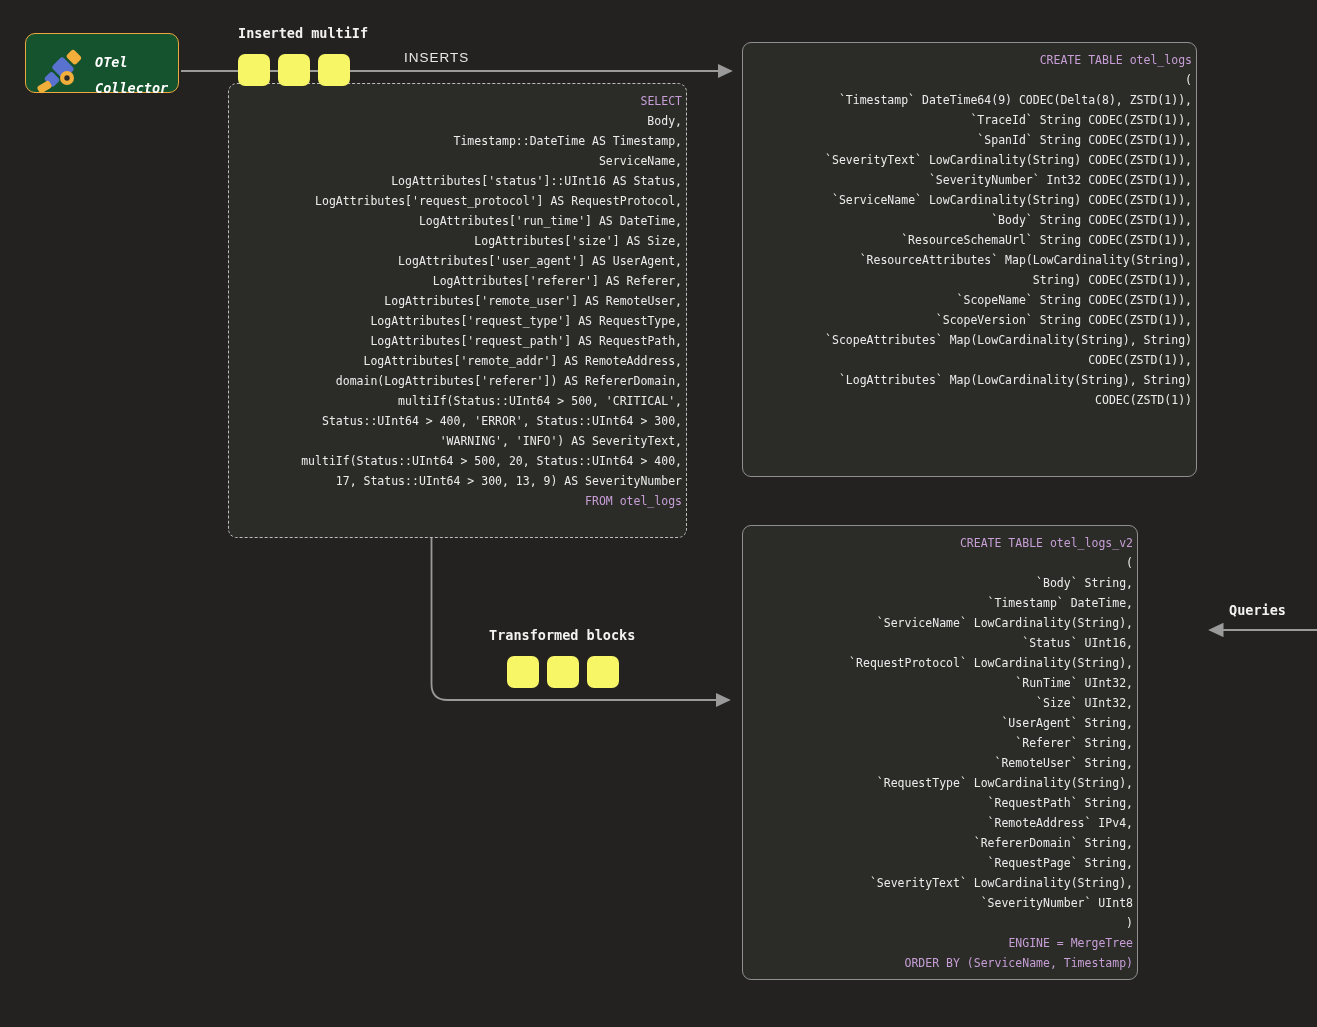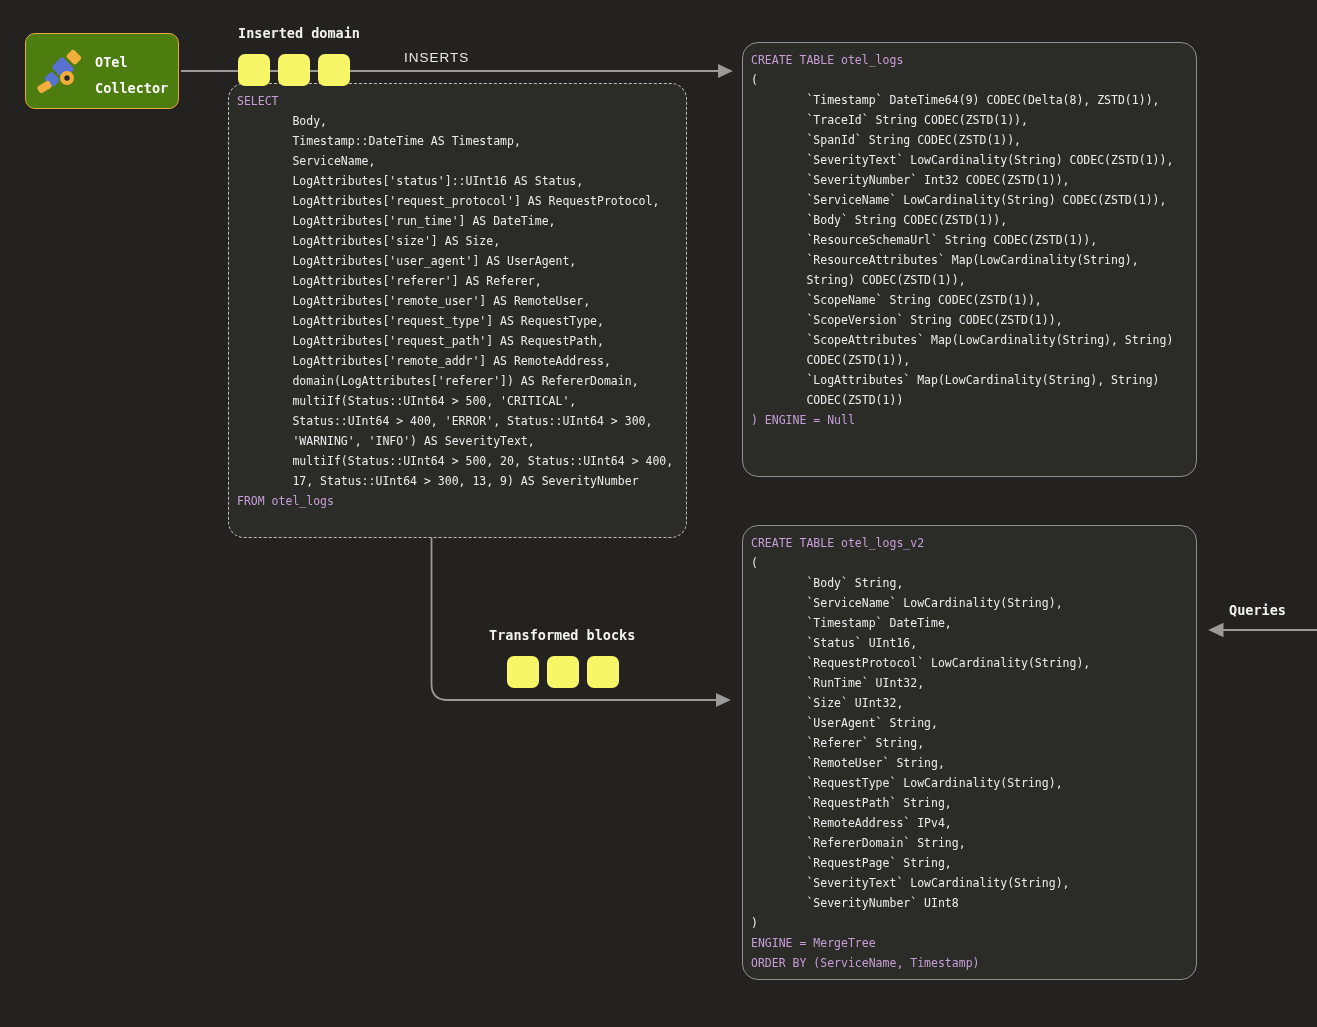--- a/index.html
+++ b/index.html
@@ -5,31 +5,31 @@
   :root{
     --bg:#232220; --boxfill:#2b2b28; --boxborder:#8f8f8f; --dash:#bdbdbd;
     --code:#ececec; --kw:#c79fd6; --yellow:#f7f666; --orange:#efa73f;
     --blue:#5a72cf; --line:#9a9a9a; --label:#f2f2f2;
   }
   html,body{margin:0;padding:0;background:var(--bg);}
   .stage{position:relative;width:1317px;height:1027px;background:var(--bg);overflow:hidden;
          font-family:"DejaVu Sans Mono",monospace;}
   .overlay{position:absolute;left:0;top:0;width:1317px;height:1027px;z-index:3;pointer-events:none;}
   .codebox{position:absolute;background:var(--boxfill);border:1.3px solid var(--boxborder);
-           border-radius:16px;z-index:1;box-sizing:border-box;}
+           border-radius:9px;z-index:1;box-sizing:border-box;text-align:right;}
   .codebox.dashed{border:1.5px dashed var(--dash);}
   .code{padding:7px 4px 7px 8px;}
   .cl{white-space:pre;font-size:11.5px;line-height:20px;color:var(--code);}
   .cl.kw{color:var(--kw);}
   .lbl{position:absolute;color:var(--label);font-weight:bold;font-size:13.5px;z-index:2;white-space:pre;}
   .lbl.sans{font-family:"Liberation Sans",sans-serif;font-weight:normal;letter-spacing:1px;color:#e8e8e8;margin-left:20px;}
   .blocks{position:absolute;display:flex;gap:8.5px;z-index:4;}
   .blk{width:31.5px;height:31.5px;background:var(--yellow);border-radius:7px;}
-  .collector{position:absolute;left:25px;top:33px;width:154px;height:76px;background:#4d7c0f;
-             border:1.5px solid var(--orange);border-radius:10px;z-index:2;box-sizing:border-box;}
+  .collector{position:absolute;left:25px;top:33px;width:154px;height:60px;background:#14532d;
+             border:1.5px solid var(--orange);border-radius:10px;z-index:2;box-sizing:border-box;font-style:italic;}
   .collector .ctext{position:absolute;left:69px;top:15px;color:#fff;font-weight:bold;
                     font-size:13.5px;line-height:26px;}
   .collector .ctext div{white-space:pre;}
   .cicon{position:absolute;left:9px;top:12px;}
 </style>
 </head>
 <body>
 
 <div class="stage">
 
@@ -54,21 +54,21 @@
       <circle cx="32" cy="32" r="7" fill="#f2ae3a"></circle>
       <circle cx="32" cy="32" r="2.7" fill="#2b2a26"></circle>
       <rect x="2.5" y="37" width="14" height="8" rx="2.8" fill="#f2ae3a" transform="rotate(-32 9.5 41)"></rect>
     </svg>
     <div class="ctext">
       <div>OTel</div>
       <div>Collector</div>
     </div>
   </div>
 
-  <div class="lbl" style="left:238px;top:25px;">Inserted domain</div>
+  <div class="lbl" style="left:238px;top:25px;">Inserted multiIf</div>
   <div class="lbl sans" style="left:384px;top:50px;">INSERTS</div>
   <div class="lbl" style="left:489px;top:627px;">Transformed blocks</div>
   <div class="lbl" style="left:1229px;top:602px;">Queries</div>
 
   <div class="blocks" style="left:238px;top:54px;">
       <div class="blk"></div>
       <div class="blk"></div>
       <div class="blk"></div>
     </div>
   <div class="blocks" style="left:507px;top:656px;">
@@ -116,31 +116,30 @@
         <div class="cl pl">        `Body` String CODEC(ZSTD(1)),</div>
         <div class="cl pl">        `ResourceSchemaUrl` String CODEC(ZSTD(1)),</div>
         <div class="cl pl">        `ResourceAttributes` Map(LowCardinality(String),</div>
         <div class="cl pl">        String) CODEC(ZSTD(1)),</div>
         <div class="cl pl">        `ScopeName` String CODEC(ZSTD(1)),</div>
         <div class="cl pl">        `ScopeVersion` String CODEC(ZSTD(1)),</div>
         <div class="cl pl">        `ScopeAttributes` Map(LowCardinality(String), String)</div>
         <div class="cl pl">        CODEC(ZSTD(1)),</div>
         <div class="cl pl">        `LogAttributes` Map(LowCardinality(String), String)</div>
         <div class="cl pl">        CODEC(ZSTD(1))</div>
-        <div class="cl kw">) ENGINE = Null</div>
       </div>
   </div>
 
-  <div class="codebox" style="left:742px;top:525px;width:455px;height:455px;">
+  <div class="codebox" style="left:742px;top:525px;width:396px;height:455px;">
     <div class="code">
         <div class="cl kw">CREATE TABLE otel_logs_v2</div>
         <div class="cl pl">(</div>
         <div class="cl pl">        `Body` String,</div>
+        <div class="cl pl">        `Timestamp` DateTime,</div>
         <div class="cl pl">        `ServiceName` LowCardinality(String),</div>
-        <div class="cl pl">        `Timestamp` DateTime,</div>
         <div class="cl pl">        `Status` UInt16,</div>
         <div class="cl pl">        `RequestProtocol` LowCardinality(String),</div>
         <div class="cl pl">        `RunTime` UInt32,</div>
         <div class="cl pl">        `Size` UInt32,</div>
         <div class="cl pl">        `UserAgent` String,</div>
         <div class="cl pl">        `Referer` String,</div>
         <div class="cl pl">        `RemoteUser` String,</div>
         <div class="cl pl">        `RequestType` LowCardinality(String),</div>
         <div class="cl pl">        `RequestPath` String,</div>
         <div class="cl pl">        `RemoteAddress` IPv4,</div>

